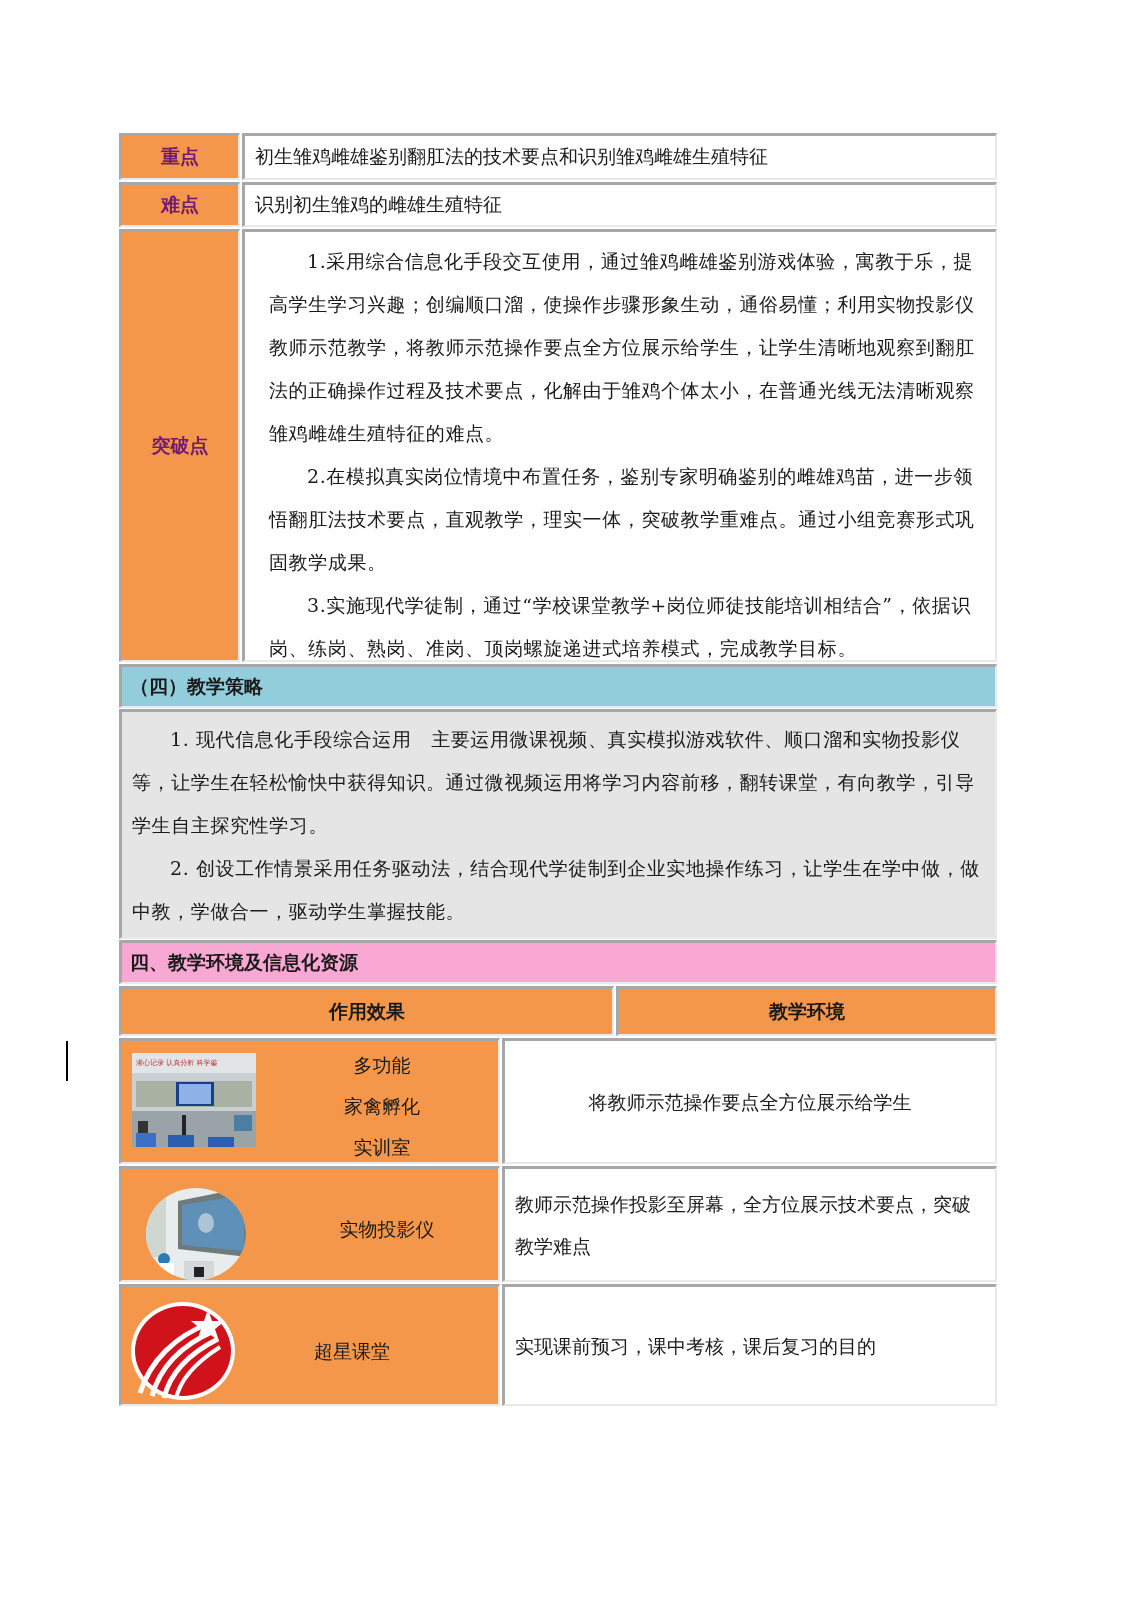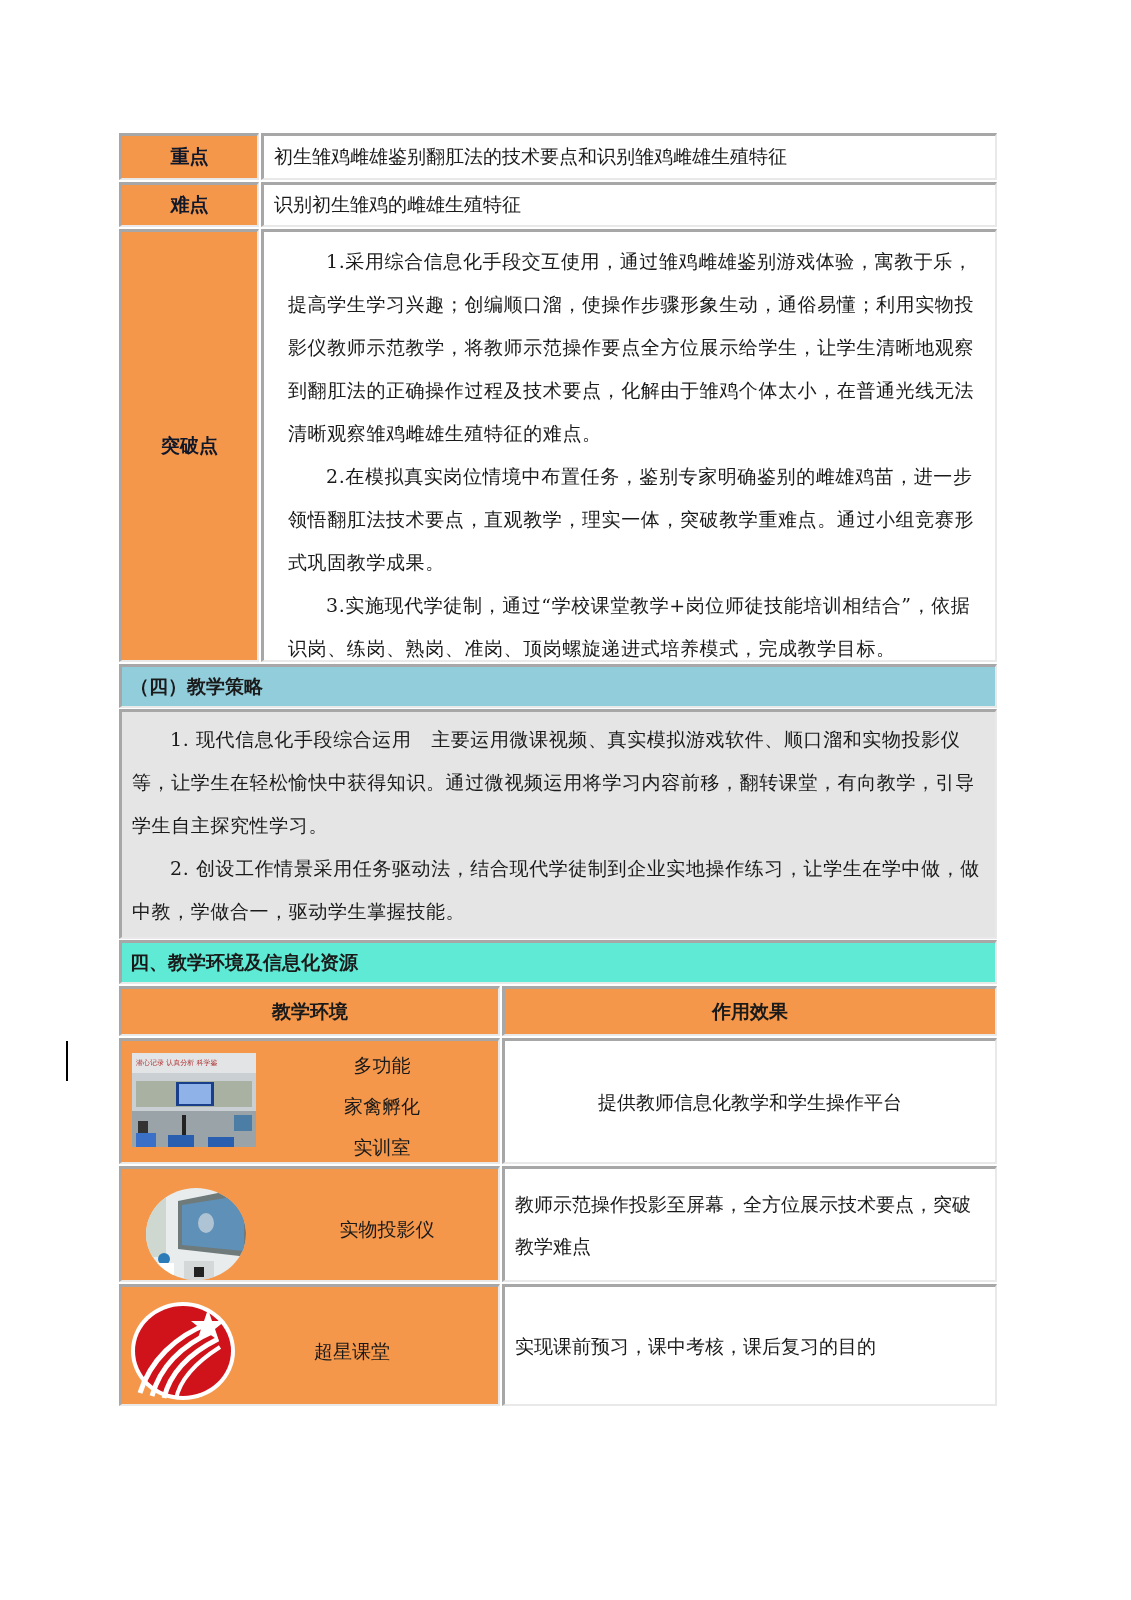--- a/index.html
+++ b/index.html
@@ -13,40 +13,40 @@
     .cell {
       box-sizing: border-box;
       border-top: 3px solid #a7a7a7;
       border-left: 3px solid #a7a7a7;
       border-right: 2px solid #e9e9e9;
       border-bottom: 2px solid #e9e9e9;
       margin: 1px;
     }
     .orange { background: #f5974a; }
     .label {
-      width: 140px; display: flex; align-items: center; justify-content: center;
-      font-size: 19px; font-weight: bold; color: #0f172a;
+      width: 121px; display: flex; align-items: center; justify-content: center;
+      font-size: 19px; font-weight: bold; color: #701a75;
       font-family: "DejaVu Sans", "Liberation Sans", sans-serif;
     }
     .content {
       flex: 1; background: #fff; padding: 0 10px;
       font-size: 19px; display: flex; align-items: center;
     }
     .r1 { height: 49px; }
     .r2 { height: 47px; }
     .r3 { height: 435px; }
     .para-block { flex: 1; background: #fff; padding: 8px 10px 6px 24px; }
     .para { font-size: 19px; line-height: 43px; text-indent: 2em; margin: 0; letter-spacing: 0.6px; }
     .section-bar {
       height: 44px; display: flex; align-items: center; padding-left: 8px;
       font-size: 19px; font-weight: bold;
       font-family: "DejaVu Sans", "Liberation Sans", sans-serif;
     }
     .teal { background: #92cddc; }
-    .purple { background: #5eead4; color: #1a1a1a; }
+    .purple { background: #f9a8d4; color: #1a1a1a; }
     .strategy { background: #e5e5e5; padding: 6px 10px 4px 10px; }
     .strategy .para { line-height: 43px; }
     .hdr { height: 50px; display: flex; align-items: center; justify-content: center;
       font-size: 19px; font-weight: bold; font-family: "DejaVu Sans", "Liberation Sans", sans-serif; }
     .col-left { width: 381px; }
     .col-right { flex: 1; }
     .env-left { position: relative; }
     .env-right { background: #fff; display: flex; align-items: center; padding: 0 10px; font-size: 19px; line-height: 42px; }
     .env-label { position: absolute; font-size: 19px; font-weight: normal; text-align: center;
       font-family: "DejaVu Sans", "Liberation Sans", sans-serif; line-height: 41px; }
@@ -80,22 +80,22 @@
 
   <div class="cell section-bar teal">（四）教学策略</div>
   <div class="cell strategy">
     <p class="para">1. 现代信息化手段综合运用　主要运用微课视频、真实模拟游戏软件、顺口溜和实物投影仪等，让学生在轻松愉快中获得知识。通过微视频运用将学习内容前移，翻转课堂，有向教学，引导学生自主探究性学习。</p>
     <p class="para">2. 创设工作情景采用任务驱动法，结合现代学徒制到企业实地操作练习，让学生在学中做，做中教，学做合一，驱动学生掌握技能。</p>
   </div>
 
   <div class="cell section-bar purple">四、教学环境及信息化资源</div>
 
   <div class="row">
+    <div class="cell orange hdr col-right">作用效果</div>
     <div class="cell orange hdr col-left">教学环境</div>
-    <div class="cell orange hdr col-right">作用效果</div>
   </div>
 
   <div class="row" style="height:128px;">
     <div class="cell orange col-left env-left">
       <svg style="position:absolute; left:10px; top:12px;" width="124" height="94" viewBox="0 0 124 94">
         <rect width="124" height="94" fill="#c9cfd2"></rect>
         <rect x="0" y="0" width="124" height="20" fill="#e2e4e6"></rect>
         <text x="4" y="12" font-size="7" fill="#b03030" font-family="DejaVu Sans, sans-serif">潜心记录 认真分析 科学鉴</text>
         <rect x="4" y="28" width="116" height="26" fill="#a9b1a3"></rect>
         <rect x="44" y="29" width="38" height="24" fill="#1a3f8a"></rect>
@@ -107,21 +107,21 @@
         <rect x="36" y="82" width="26" height="12" fill="#2a5fb0"></rect>
         <rect x="76" y="84" width="26" height="10" fill="#2a5fb0"></rect>
         <rect x="102" y="62" width="18" height="16" fill="#4c7da5"></rect>
       </svg>
       <div class="env-label" style="left:190px; top:4px; width:140px;">
         <div>多功能</div>
         <div>家禽孵化</div>
         <div>实训室</div>
       </div>
     </div>
-    <div class="cell col-right env-right" style="justify-content:center;">提供教师信息化教学和学生操作平台</div>
+    <div class="cell col-right env-right" style="justify-content:center;">将教师示范操作要点全方位展示给学生</div>
   </div>
 
   <div class="row" style="height:118px;">
     <div class="cell orange col-left env-left">
       <svg style="position:absolute; left:22px; top:18px;" width="104" height="94" viewBox="0 0 104 94">
         <defs>
           <clipPath id="circ">
               <ellipse cx="52" cy="47" rx="50" ry="46"></ellipse>
             </clipPath>
           <radialGradient id="shadow" cx="50%" cy="50%" r="50%">

